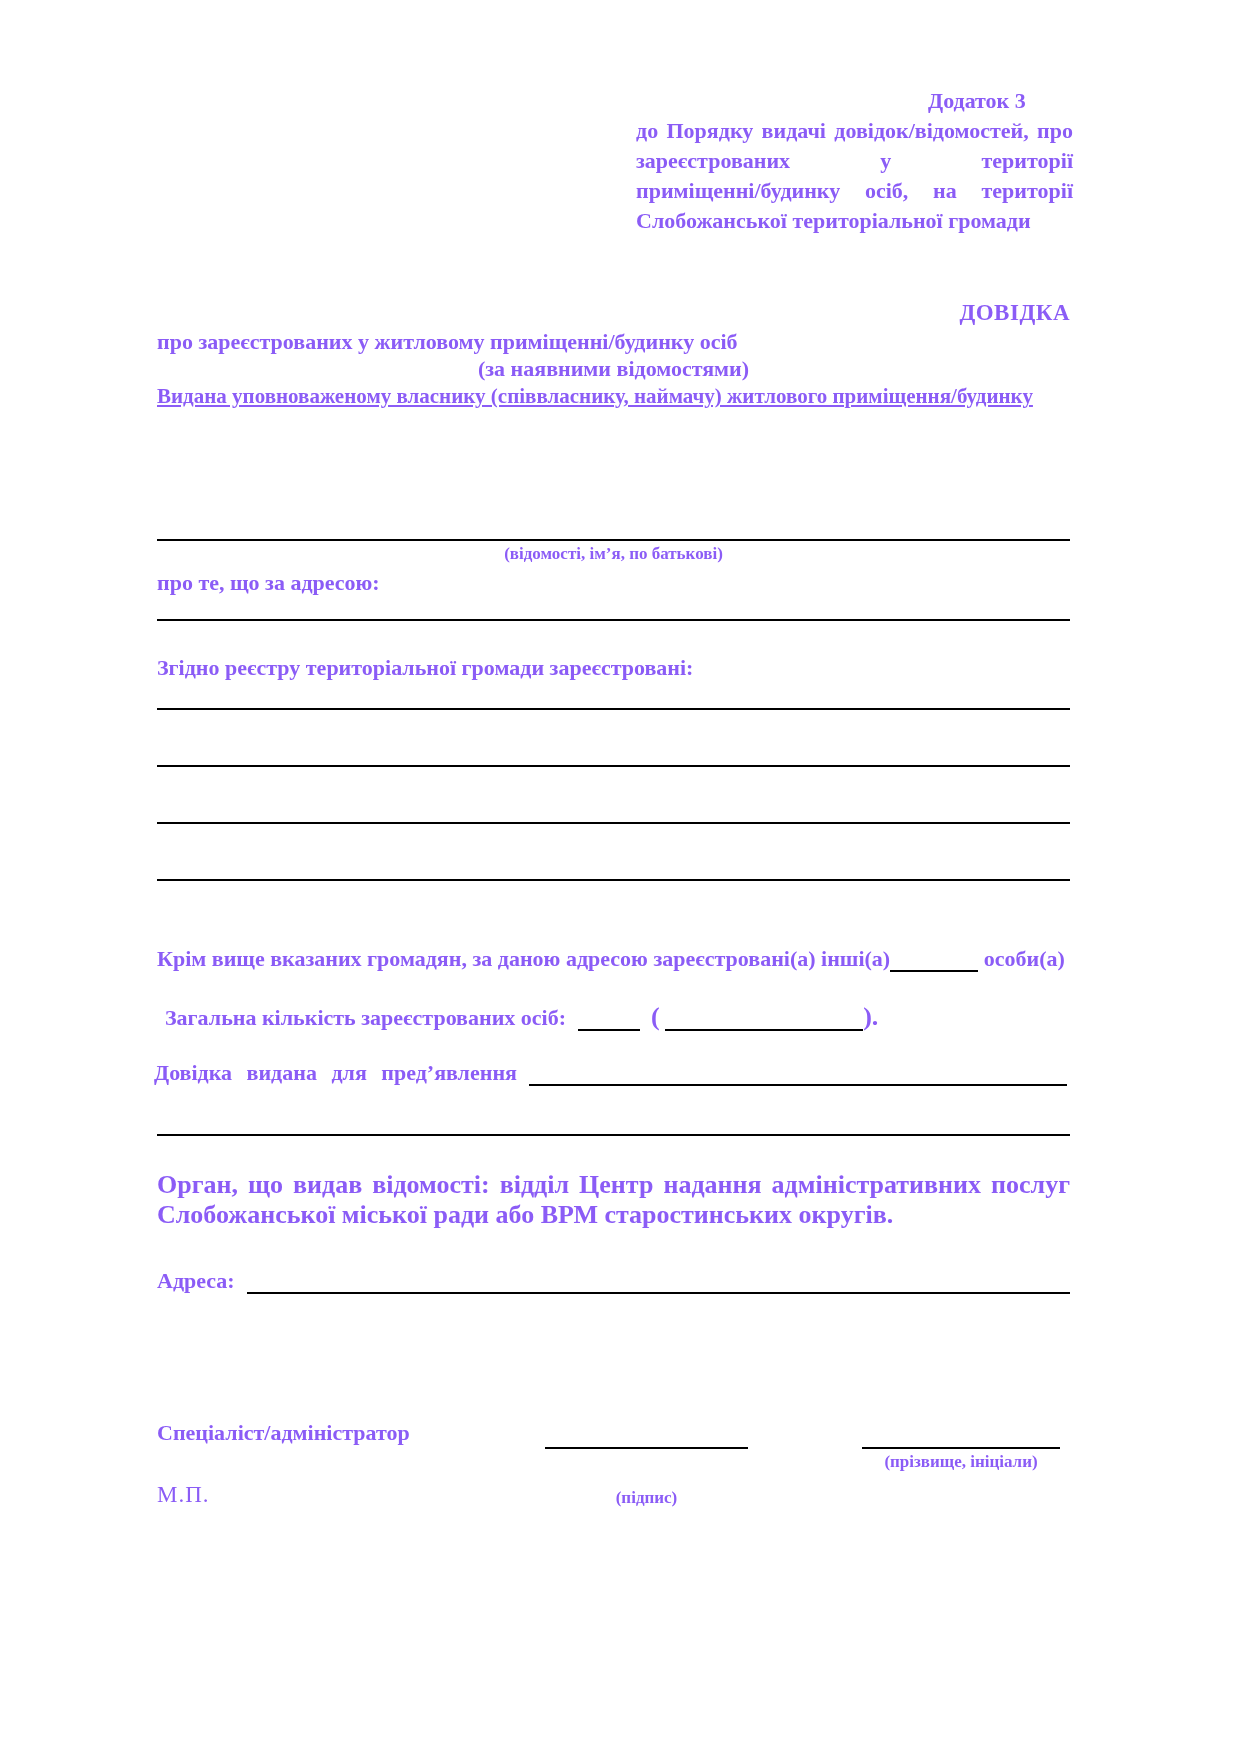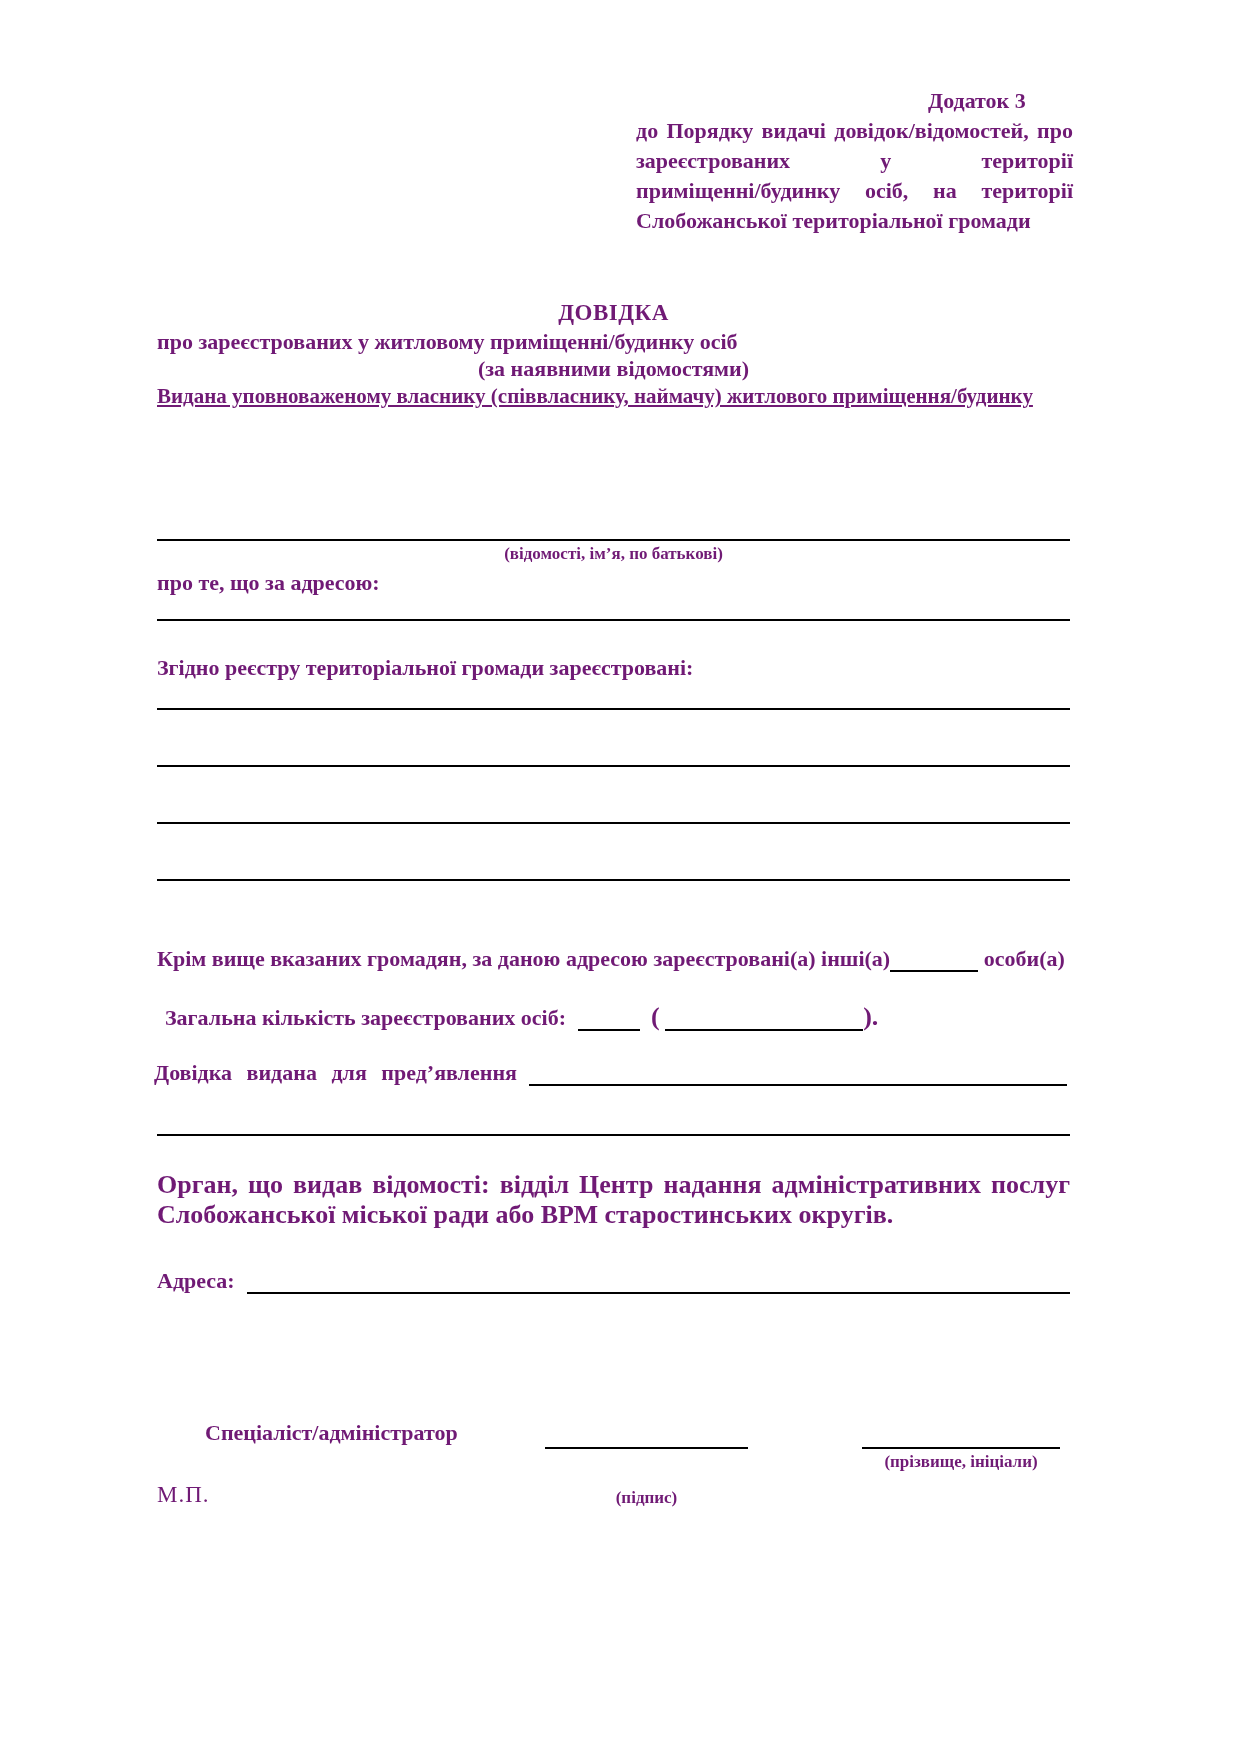--- a/index.html
+++ b/index.html
@@ -1,35 +1,35 @@
 <!DOCTYPE html>
 <html><head>
 <meta charset="utf-8">
 <style>
   html,body { margin:0; padding:0; background:#ffffff; }
   .page {
     position:relative;
     width:1240px; height:1754px;
-    background:#ffffff; color:#701a75;
+    background:#ffffff; color:#8b5cf6;
     font-family:"Liberation Serif","DejaVu Serif",serif;
     overflow:hidden;
   }
   .abs { position:absolute; }
   .nowrap { white-space:nowrap; }
 
   
   .annex {
     left:636px; top:86px; width:437px;
     font-size:22px; font-weight:bold; line-height:30px;
   }
   .annex-number { text-indent:292px; white-space:nowrap; }
   .jline { text-align:justify; text-align-last:justify; }
 
   
-  .doc-title   { left:157px; top:300px; width:913px; text-align:center; font-size:23px; font-weight:bold; letter-spacing:.5px; }
+  .doc-title   { left:157px; top:300px; width:913px; text-align:right; font-size:23px; font-weight:bold; letter-spacing:.5px; }
   .doc-sub     { left:157px; top:329px; width:913px; text-align:left; font-size:22px; font-weight:bold; }
   .doc-note    { left:157px; top:356px; width:913px; text-align:center; font-size:22px; font-weight:bold; }
   .issued-to   { left:157px; top:384px; width:913px; font-size:21px; font-weight:bold; white-space:nowrap;text-decoration:underline; }
 
   
   .rule { position:absolute; left:157px; width:913px; height:0; border-top:2px solid #000; }
 
   .hint-center { left:157px; top:544px; width:913px; text-align:center; font-size:17px; font-weight:bold; }
   .label { font-size:22px; font-weight:bold; line-height:30px; }
 
@@ -107,21 +107,21 @@
   </div>
   <div class="rule" style="top:1134px;"></div>
 
   <div class="abs organ">Орган, що видав відомості: відділ Центр надання адміністративних послуг Слобожанської міської ради або ВРМ старостинських округів.</div>
 
   <div class="abs fillrow" style="left:157px; top:1266px;">
     <span class="label">Адреса:</span>
     <span class="fill"></span>
   </div>
 
-  <div class="abs label" style="left:157px; top:1418px;margin-left:48px;">Спеціаліст/адміністратор</div>
+  <div class="abs label" style="left:157px; top:1418px;">Спеціаліст/адміністратор</div>
 
   <div class="sig-rule" style="left:545px; top:1447px; width:203px;"></div>
   <div class="sig-hint" style="left:545px; top:1488px; width:203px;">(підпис)</div>
 
   <div class="sig-rule" style="left:862px; top:1447px; width:198px;"></div>
   <div class="sig-hint" style="left:862px; top:1452px; width:198px;">(прізвище, ініціали)</div>
 
   <div class="abs stamp">М.П.</div>
 
 </div>

